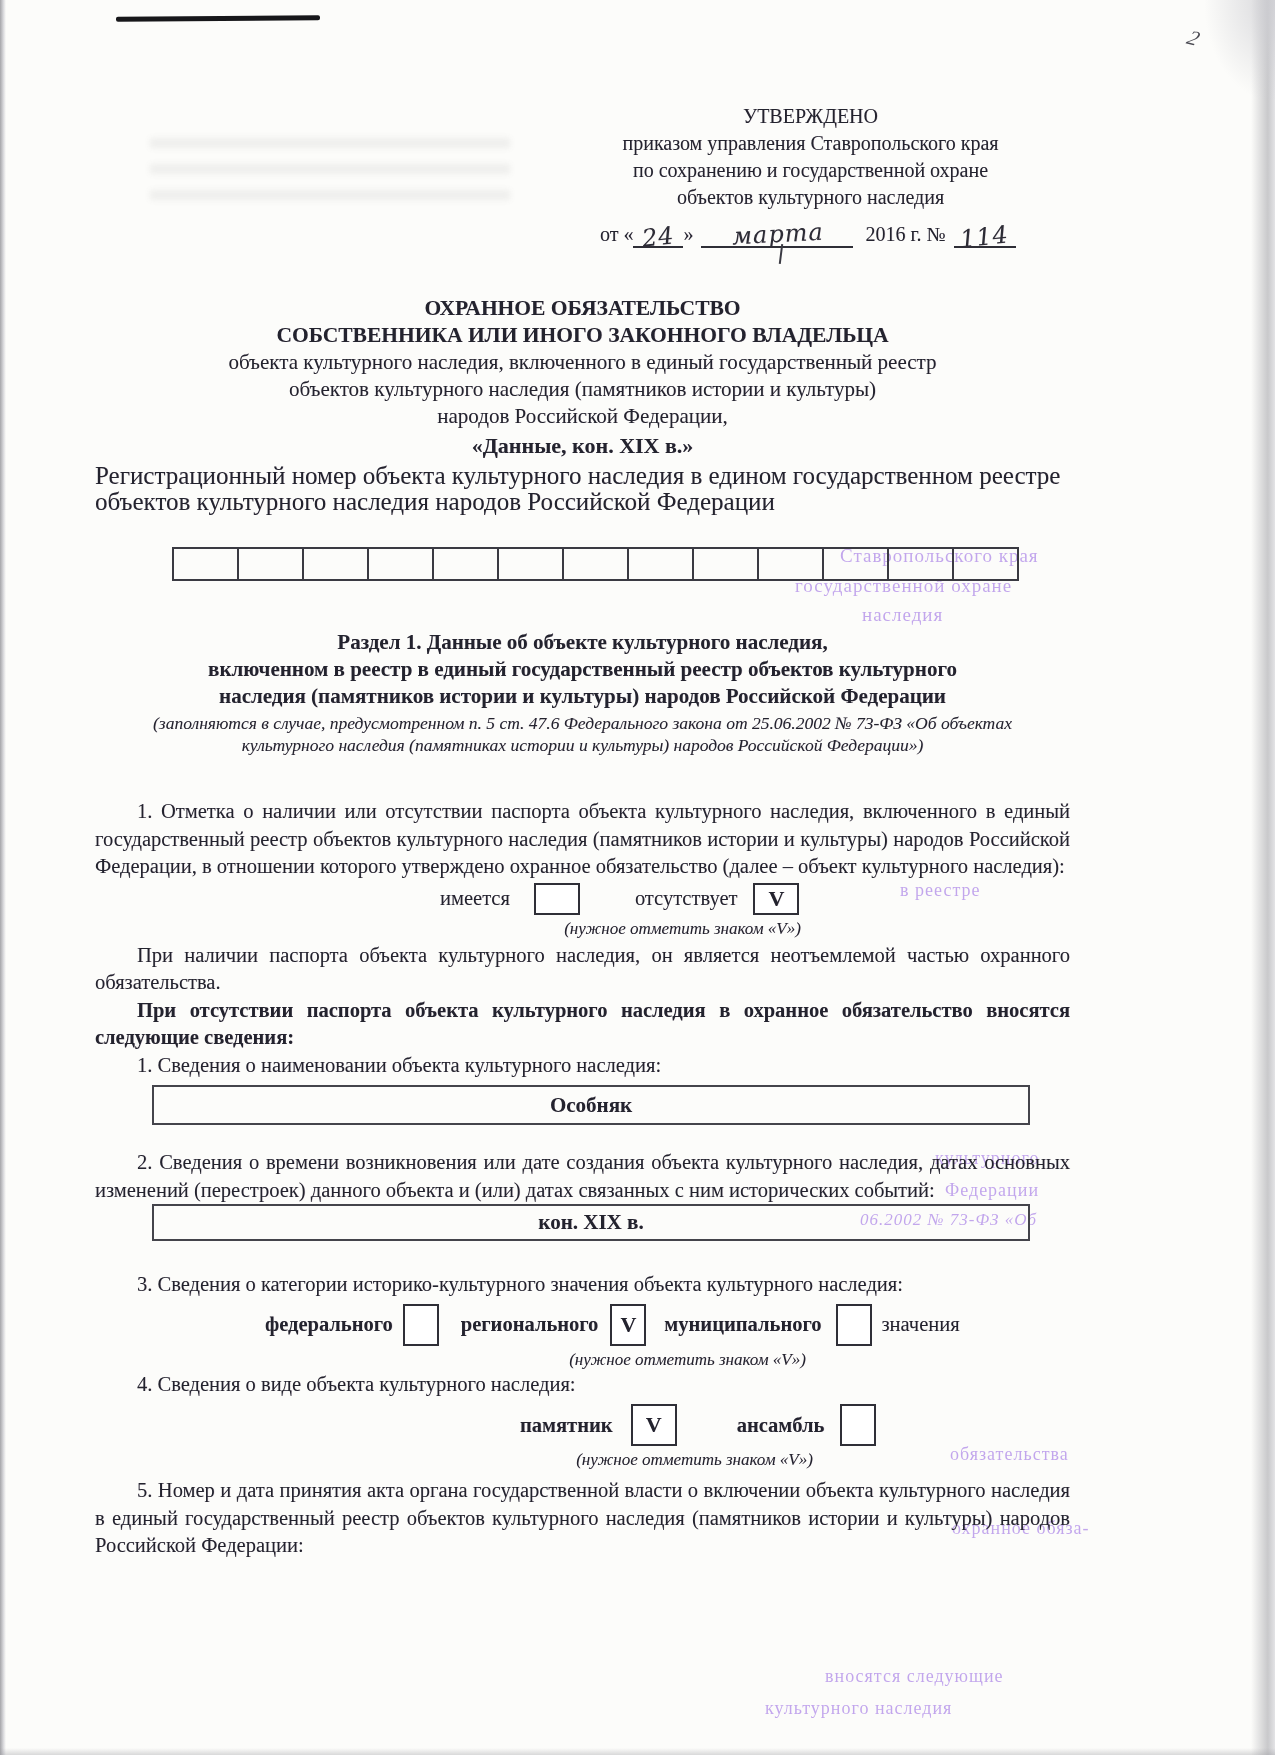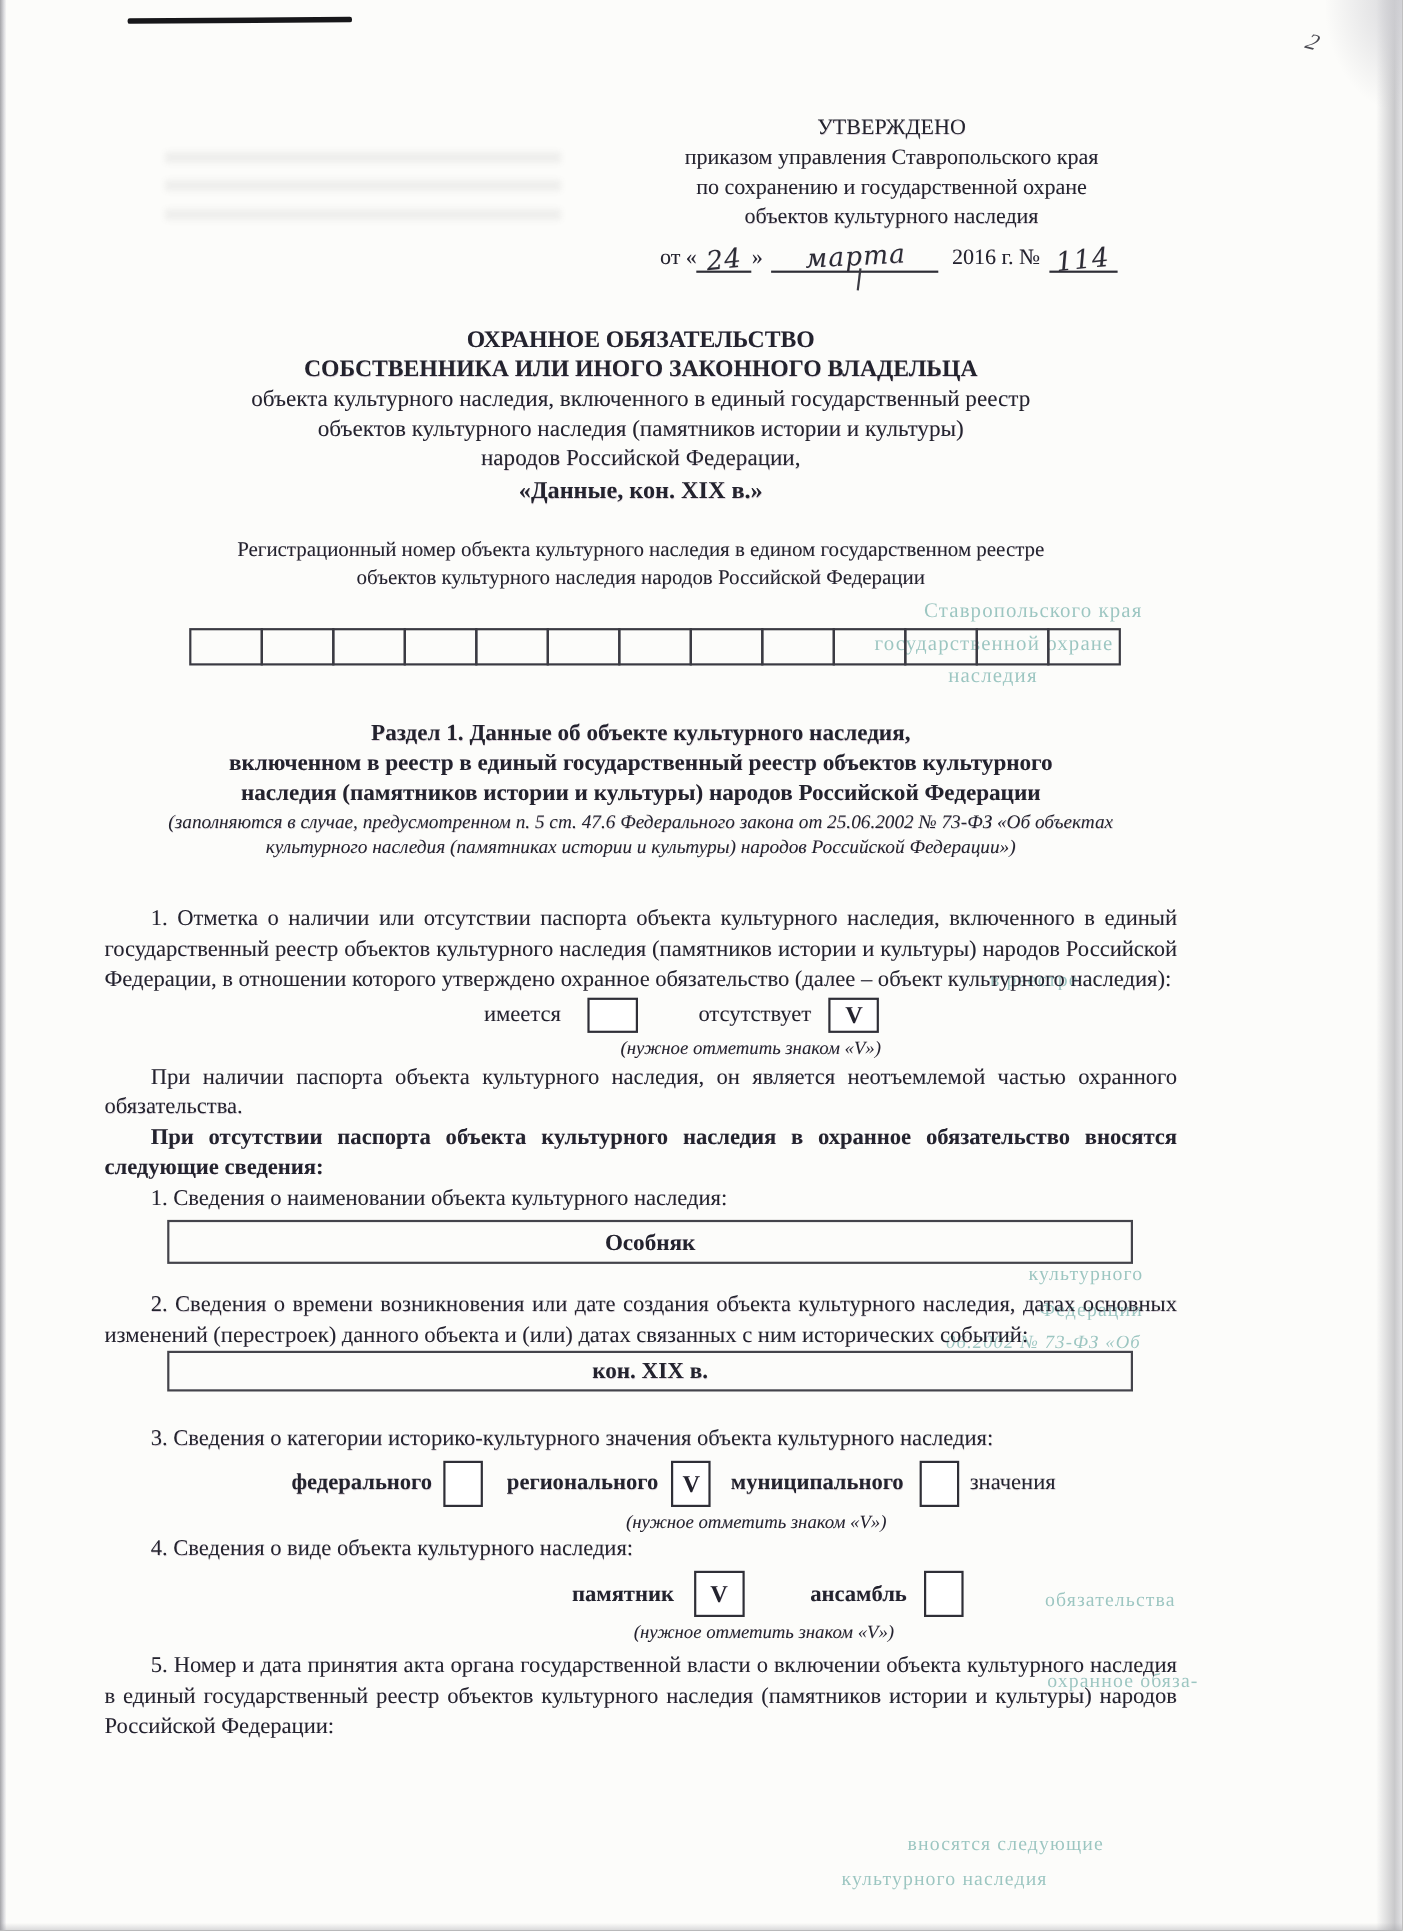--- a/index.html
+++ b/index.html
@@ -19,21 +19,21 @@
     background:linear-gradient(0deg,rgba(150,150,156,.35),rgba(255,255,255,0));}
   .corner-tr{position:absolute;right:0;top:0;width:70px;height:100px;
     background:radial-gradient(ellipse at top right,rgba(205,205,210,.8),rgba(255,255,255,0) 72%);}
   .topline{position:absolute;left:116px;top:16px;width:204px;height:5px;background:#17171a;
     border-radius:2px;transform:rotate(-.4deg);}
   .smudge{position:absolute;left:150px;top:138px;width:360px;height:64px;opacity:.10;
     background:repeating-linear-gradient(180deg,#777 0 10px,transparent 10px 26px);filter:blur(3px);}
   .pagenum{position:absolute;left:1188px;top:26px;font-size:21px;color:#4a4a52;
     transform:rotate(14deg) skewX(-10deg);font-style:italic;}
   
-  .bt{position:absolute;color:#0f766e;opacity:.40;filter:blur(.6px);font-size:19px;
+  .bt{position:absolute;color:#6d28d9;opacity:.40;filter:blur(.6px);font-size:19px;
     letter-spacing:1px;white-space:nowrap;}
   .bt0{left:840px;top:545px;} .bt1{left:795px;top:575px;text-align:right;} .bt2{left:862px;top:604px;}
   .bt3{left:900px;top:880px;font-size:18px;} .bt4{left:935px;top:1148px;font-size:18px;}
   .bt5{left:945px;top:1180px;font-size:18px;} .bt6{left:860px;top:1210px;font-size:17px;font-style:italic;}
   .bt7{left:950px;top:1444px;font-size:18px;} .bt8{left:952px;top:1518px;font-size:18px;}
   .bt9{left:825px;top:1666px;font-size:18px;} .bt10{left:765px;top:1698px;font-size:18px;}
   
   .approval{position:absolute;left:558px;top:103px;width:505px;text-align:center;
     font-size:20px;line-height:27px;}
   .dateline{position:relative;display:flex;align-items:flex-end;justify-content:flex-start;
@@ -46,21 +46,21 @@
     font-family:"DejaVu Serif",serif;}
   .hw-num{transform:rotate(-6deg);top:6px;}
   .hw-tail{position:absolute;left:222px;top:30px;width:2px;height:20px;background:#3a3a42;
     transform:rotate(7deg);}
   
   .content{position:absolute;left:95px;top:0;width:975px;}
   .title{margin-top:295px;text-align:center;line-height:27px;}
   .title .b1{font-weight:bold;font-size:21.5px;}
   .title .r1{font-size:21px;}
   .title .obj{font-weight:bold;font-size:22px;margin-top:2px;}
-  .regcap{margin-top:28px;text-align:center;font-size:19px;line-height:26px;}
+  .regcap{margin-top:4px;font-size:25px;line-height:26px;}
   .regtable{margin-top:32px;margin-left:77px;width:847px;height:34px;display:flex;}
   .regtable .cell{flex:1;border:2px solid #3a3a42;margin-left:-2px;}
   .regtable .cell:first-child{margin-left:0;}
   .sechead{margin-top:48px;text-align:center;font-weight:bold;font-size:21px;line-height:27px;}
   .secnote{margin:2px auto 0 auto;width:905px;text-align:center;font-style:italic;
     font-size:17.5px;line-height:22px;}
   .para{margin:0;font-size:20.5px;line-height:27.5px;text-align:justify;text-indent:42px;}
   .p1{margin-top:42px;}
   .cbrow{display:flex;align-items:center;font-size:20.5px;}
   .cbrow1{margin-left:345px;margin-top:0;height:36px;}

